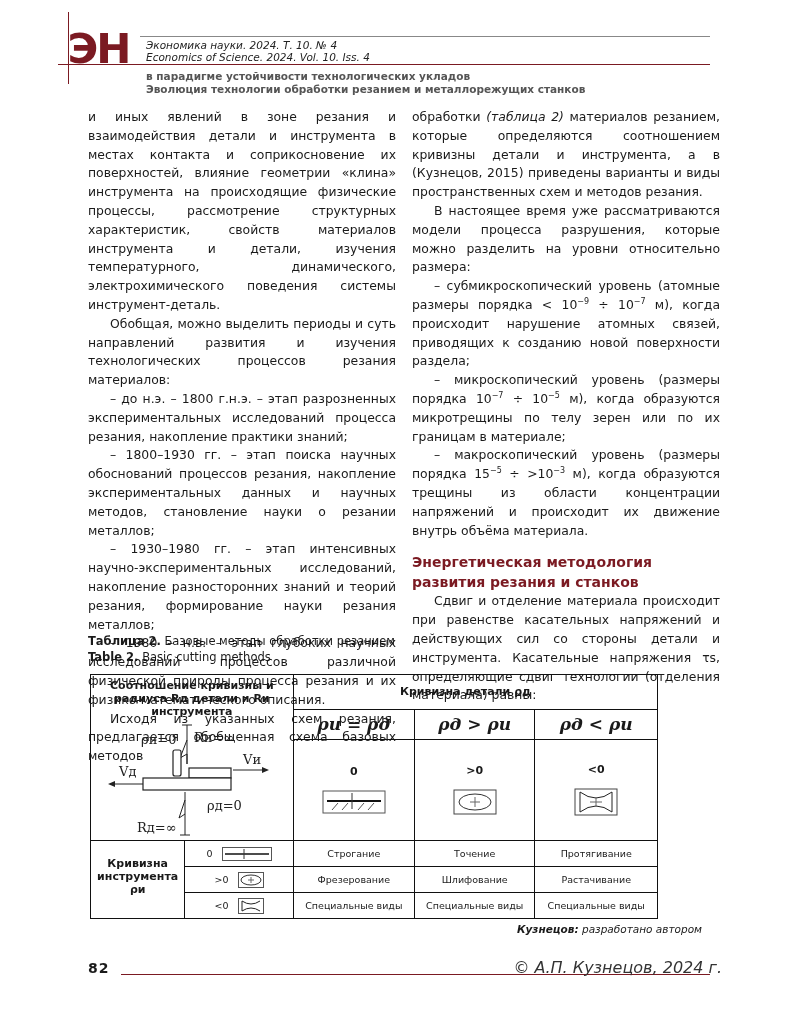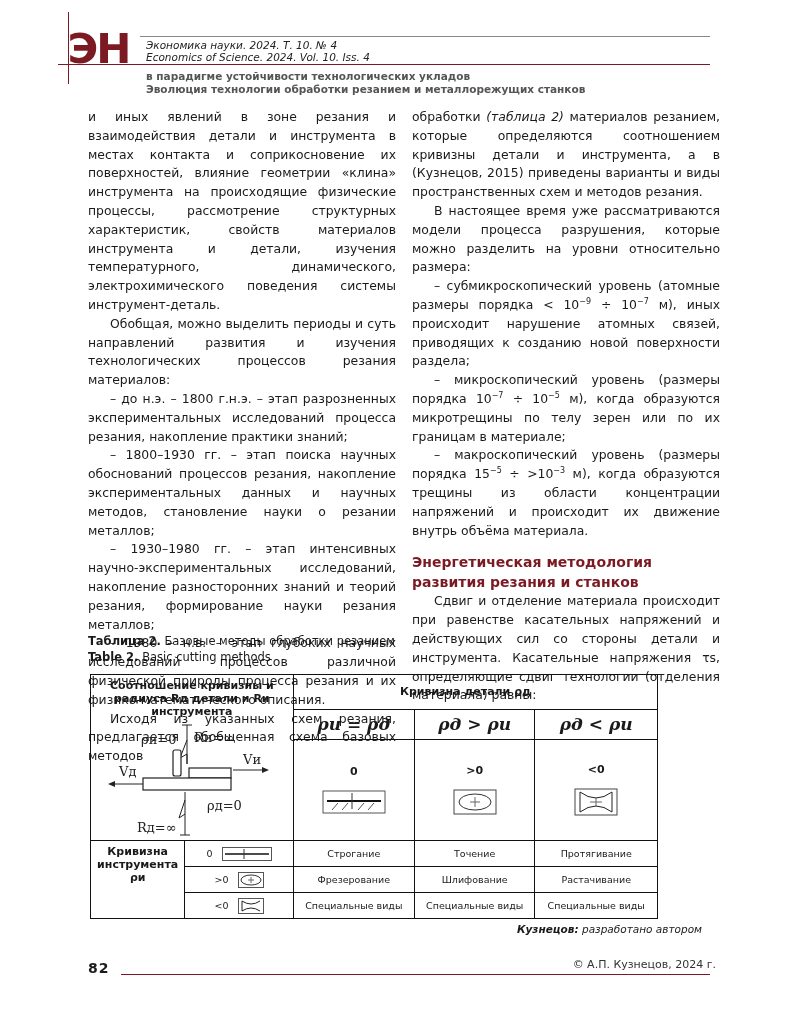--- a/index.html
+++ b/index.html
@@ -26,21 +26,21 @@
   table.t{position:absolute;left:90px;top:674px;width:568px;border-collapse:collapse;font-size:10px;}
   table.t td{border:1.5px solid #111;text-align:center;vertical-align:middle;padding:0;}
   .rho{font-family:"DejaVu Serif",serif;font-style:italic;font-weight:bold;font-size:17px;}
   .hdr-b{font-weight:bold;font-size:11px;}
   .small{font-size:9.5px;}
   .src{position:absolute;right:92px;top:923px;font-size:10.5px;font-style:italic;}
   .src b{font-weight:bold;}
   
   .pnum{position:absolute;left:88px;top:960px;font-weight:bold;font-size:14px;font-family:"DejaVu Sans",sans-serif;letter-spacing:1px;}
   .fline{position:absolute;left:121px;top:974px;width:589px;height:1px;background:#7b1a22;}
-  .copy{position:absolute;right:78px;top:958px;font-size:11px;color:#333;}
+  .copy{position:absolute;right:72px;top:958px;font-size:16px;font-style:italic;color:#333;}
 </style>
 </head>
 <body>
 
 <div class="vline"></div>
 <div class="hline-top"></div>
 <div class="hline-main"></div>
 <div class="logo">ЭН</div>
 <div class="jtitle">
   <div>Экономика науки. 2024. Т. 10. № 4</div>
@@ -57,21 +57,21 @@
   <p class="ind">–  до н.э. – 1800 г.н.э. – этап разрозненных экспериментальных исследований процесса резания, накопление практики знаний;</p>
   <p class="ind">–  1800–1930 гг. – этап поиска научных обоснований процессов резания, накопление экспериментальных данных и научных методов, становление науки о резании металлов;</p>
   <p class="ind">–  1930–1980 гг. – этап интенсивных научно-экспериментальных исследований, накопление разносторонних знаний и теорий резания, формирование науки резания металлов;</p>
   <p class="ind">–  1980 – н.в. – этап глубоких научных исследований процессов различной физической природы процесса резания и их физико-математического описания.</p>
   <p class="ind">Исходя из указанных схем резания, предлагается обобщенная схема базовых методов</p>
 </div>
 
 <div class="col col2">
   <p><span>обработки </span><i>(таблица 2)</i><span> материалов резанием, которые определяются соотношением кривизны детали и инструмента, а в (Кузнецов, 2015) приведены варианты и виды пространственных схем и методов резания.</span></p>
   <p class="ind">В настоящее время уже рассматриваются модели процесса разрушения, которые можно разделить на уровни относительно размера:</p>
-  <p class="ind"><span>–  субмикроскопический уровень (атомные размеры порядка &lt; 10</span><sup>−9</sup><span> ÷ 10</span><sup>−7</sup><span> м), иных происходит нарушение атомных связей, приводящих к созданию новой поверхности раздела;</span></p>
+  <p class="ind"><span>–  субмикроскопический уровень (атомные размеры порядка &lt; 10</span><sup>−9</sup><span> ÷ 10</span><sup>−7</sup><span> м), когда происходит нарушение атомных связей, приводящих к созданию новой поверхности раздела;</span></p>
   <p class="ind"><span>–  микроскопический уровень (размеры порядка 10</span><sup>−7</sup><span> ÷ 10</span><sup>−5</sup><span> м), когда образуются микротрещины по телу зерен или по их границам в материале;</span></p>
   <p class="ind"><span>–  макроскопический уровень (размеры порядка 15</span><sup>−5</sup><span> ÷ &gt;10</span><sup>−3</sup><span> м), когда образуются трещины из области концентрации напряжений и происходит их движение внутрь объёма материала.</span></p>
   <p class="sec" style="text-align:left;">Энергетическая методология развития резания и станков</p>
   <p class="ind">Сдвиг и отделение материала происходит при равенстве касательных напряжений и действующих сил со стороны детали и инструмента. Касательные напряжения τs, определяющие сдвиг технологии (отделения материала) равны:</p>
 </div>
 
 <div class="cap">
   <div><b>Таблица 2.</b><span> Базовые методы обработки резанием</span></div>
   <div><b>Table 2.</b><span> Basic cutting methods</span></div>
 </div>
@@ -147,21 +147,21 @@
             <path d="M6 4 Q22 16 38 4" fill="none" stroke="#222"></path>
             <path d="M6 24 Q22 12 38 24" fill="none" stroke="#222"></path>
             <line x1="6" y1="4" x2="6" y2="24" stroke="#222"></line>
             <line x1="38" y1="4" x2="38" y2="24" stroke="#222"></line>
             <line x1="16" y1="14" x2="28" y2="14" stroke="#666"></line>
             <line x1="22" y1="9" x2="22" y2="19" stroke="#666"></line>
           </svg>
     </td>
   </tr>
   <tr style="height:26px;">
-    <td rowspan="3" style="vertical-align:top;padding-top:4px;">
+    <td rowspan="3" style="vertical-align:top;padding-top:16px;">
       <div class="hdr-b" style="line-height:13px;">Кривизна инструмента ρи</div>
     </td>
     <td class="small"><span>0</span>
       <svg width="50" height="14" style="vertical-align:middle;margin-left:6px;">
             <rect x="0.5" y="0.5" width="49" height="13" fill="#fff" stroke="#555"></rect>
             <line x1="3" y1="7" x2="47" y2="7" stroke="#111" stroke-width="1.5"></line>
             <line x1="22" y1="2" x2="22" y2="12" stroke="#333"></line>
           </svg></td>
     <td class="small">Строгание</td>
     <td class="small">Точение</td>

